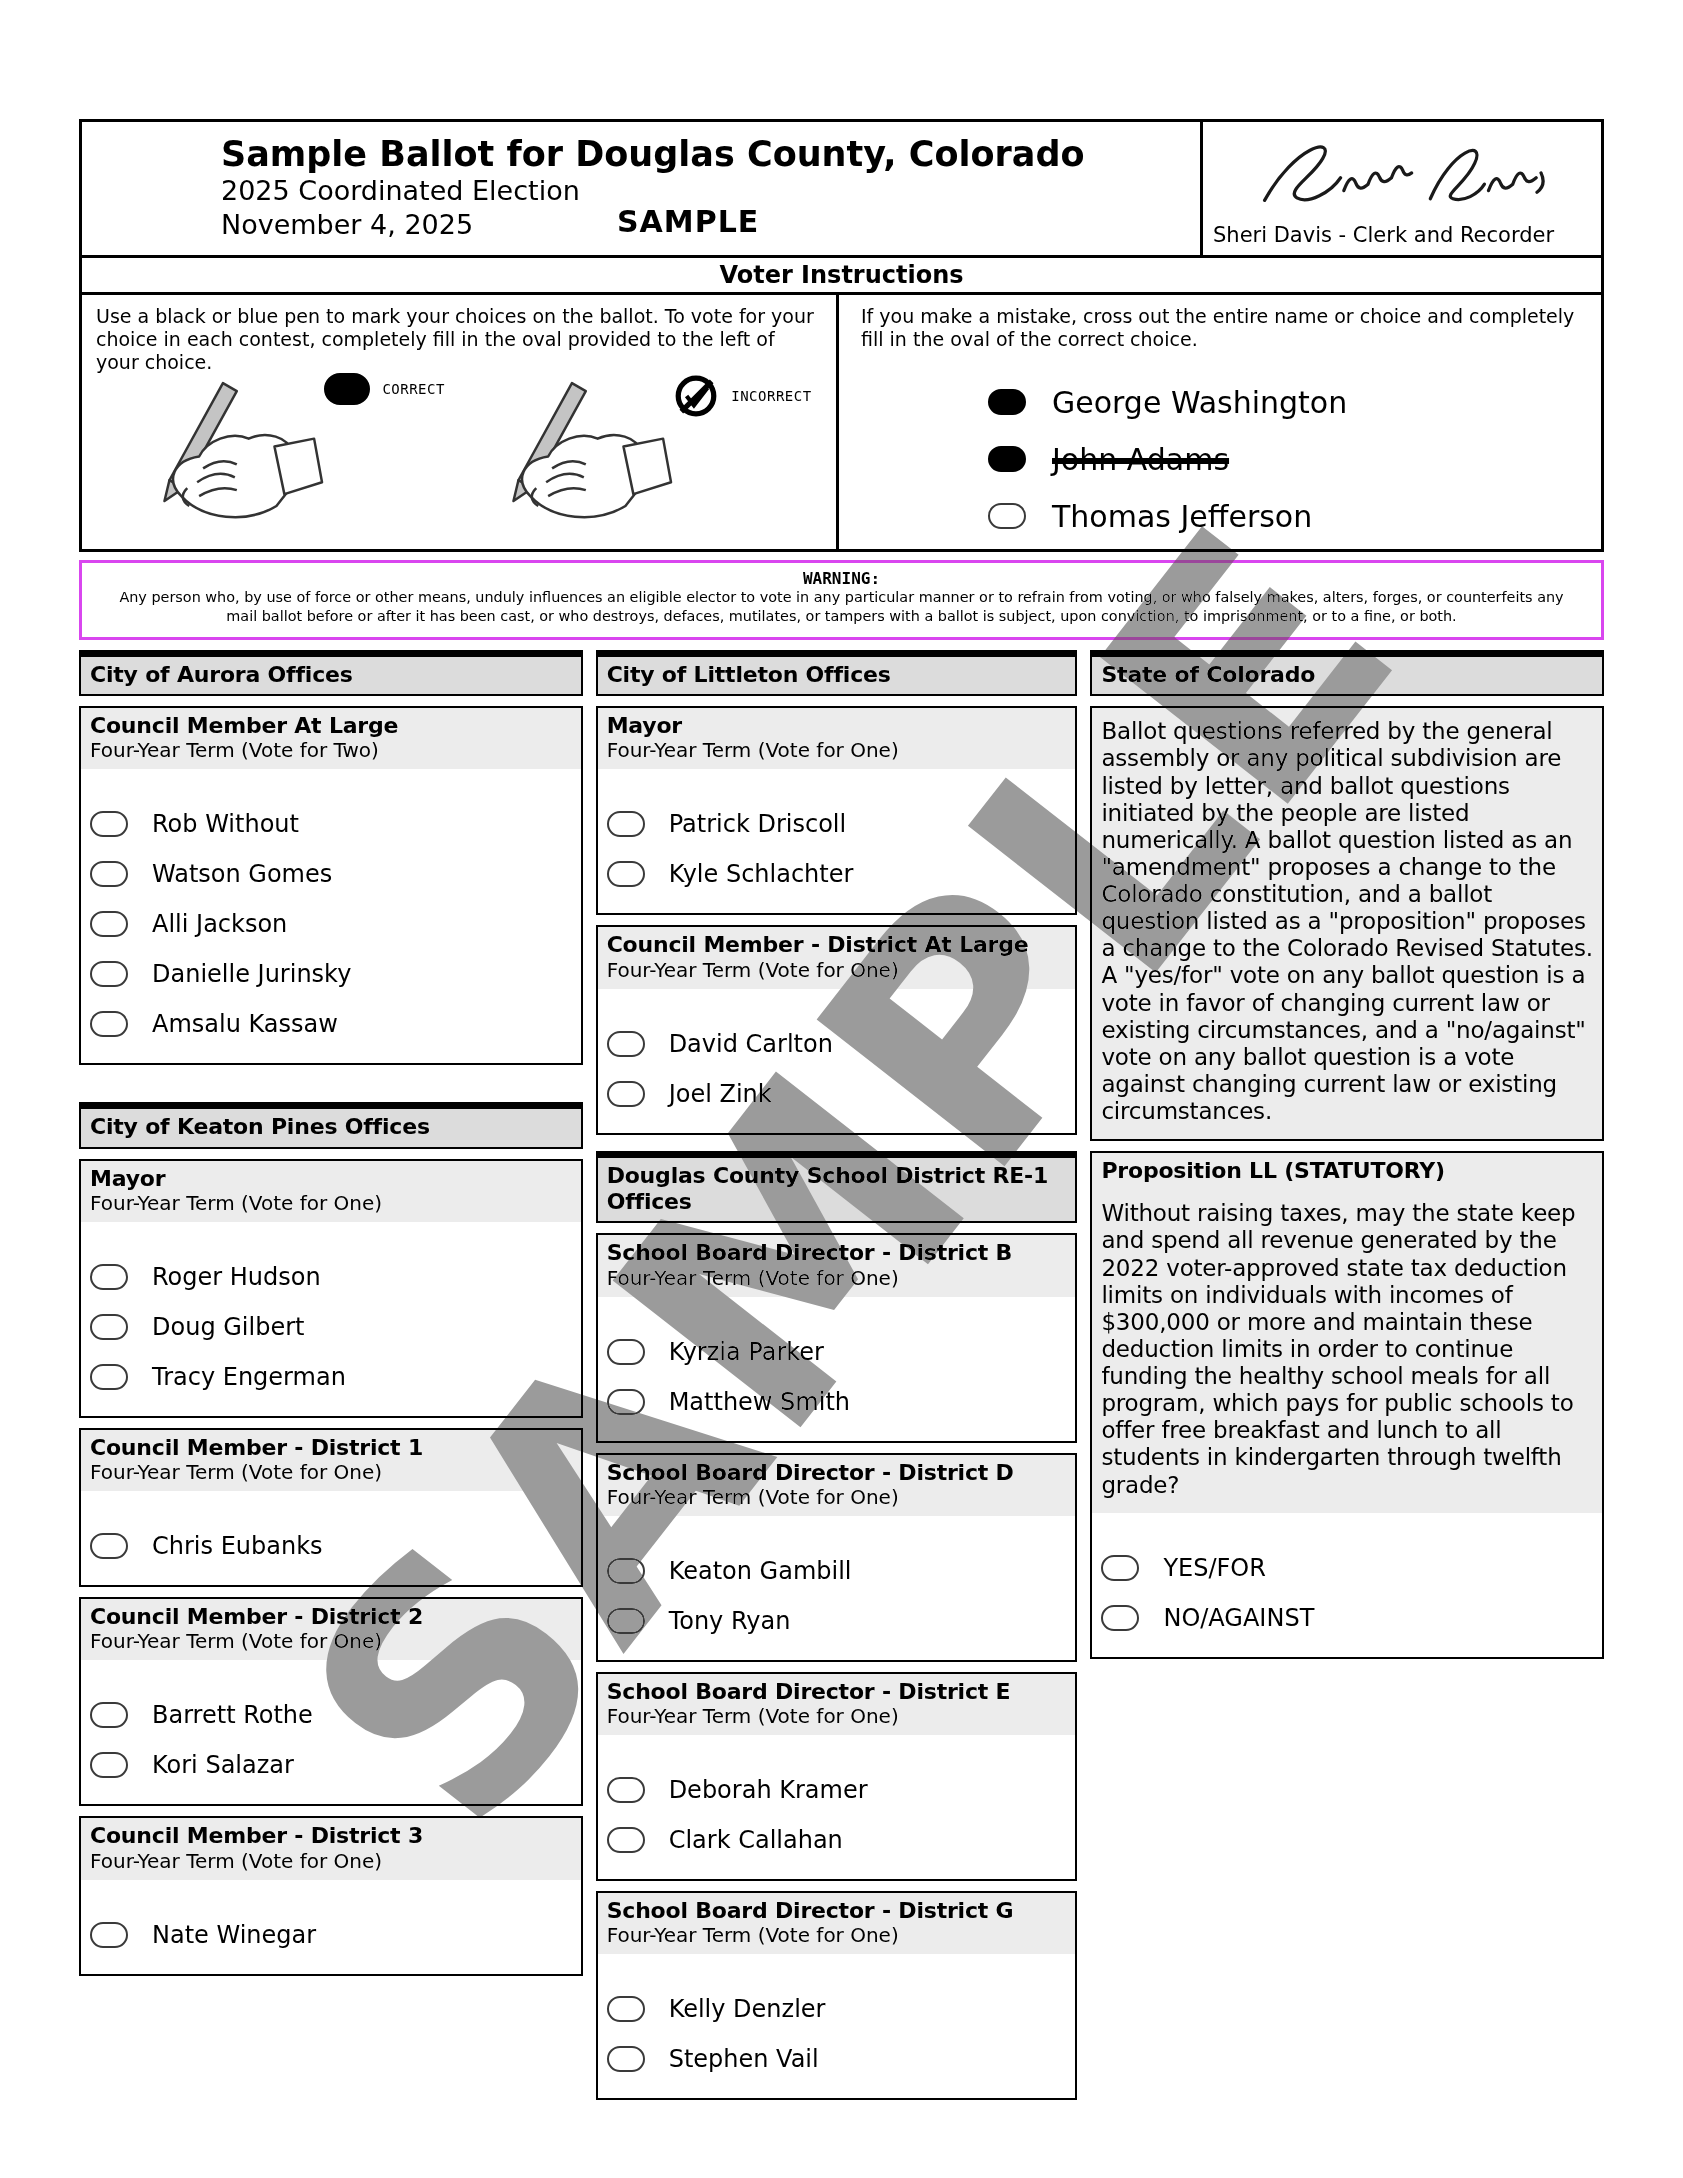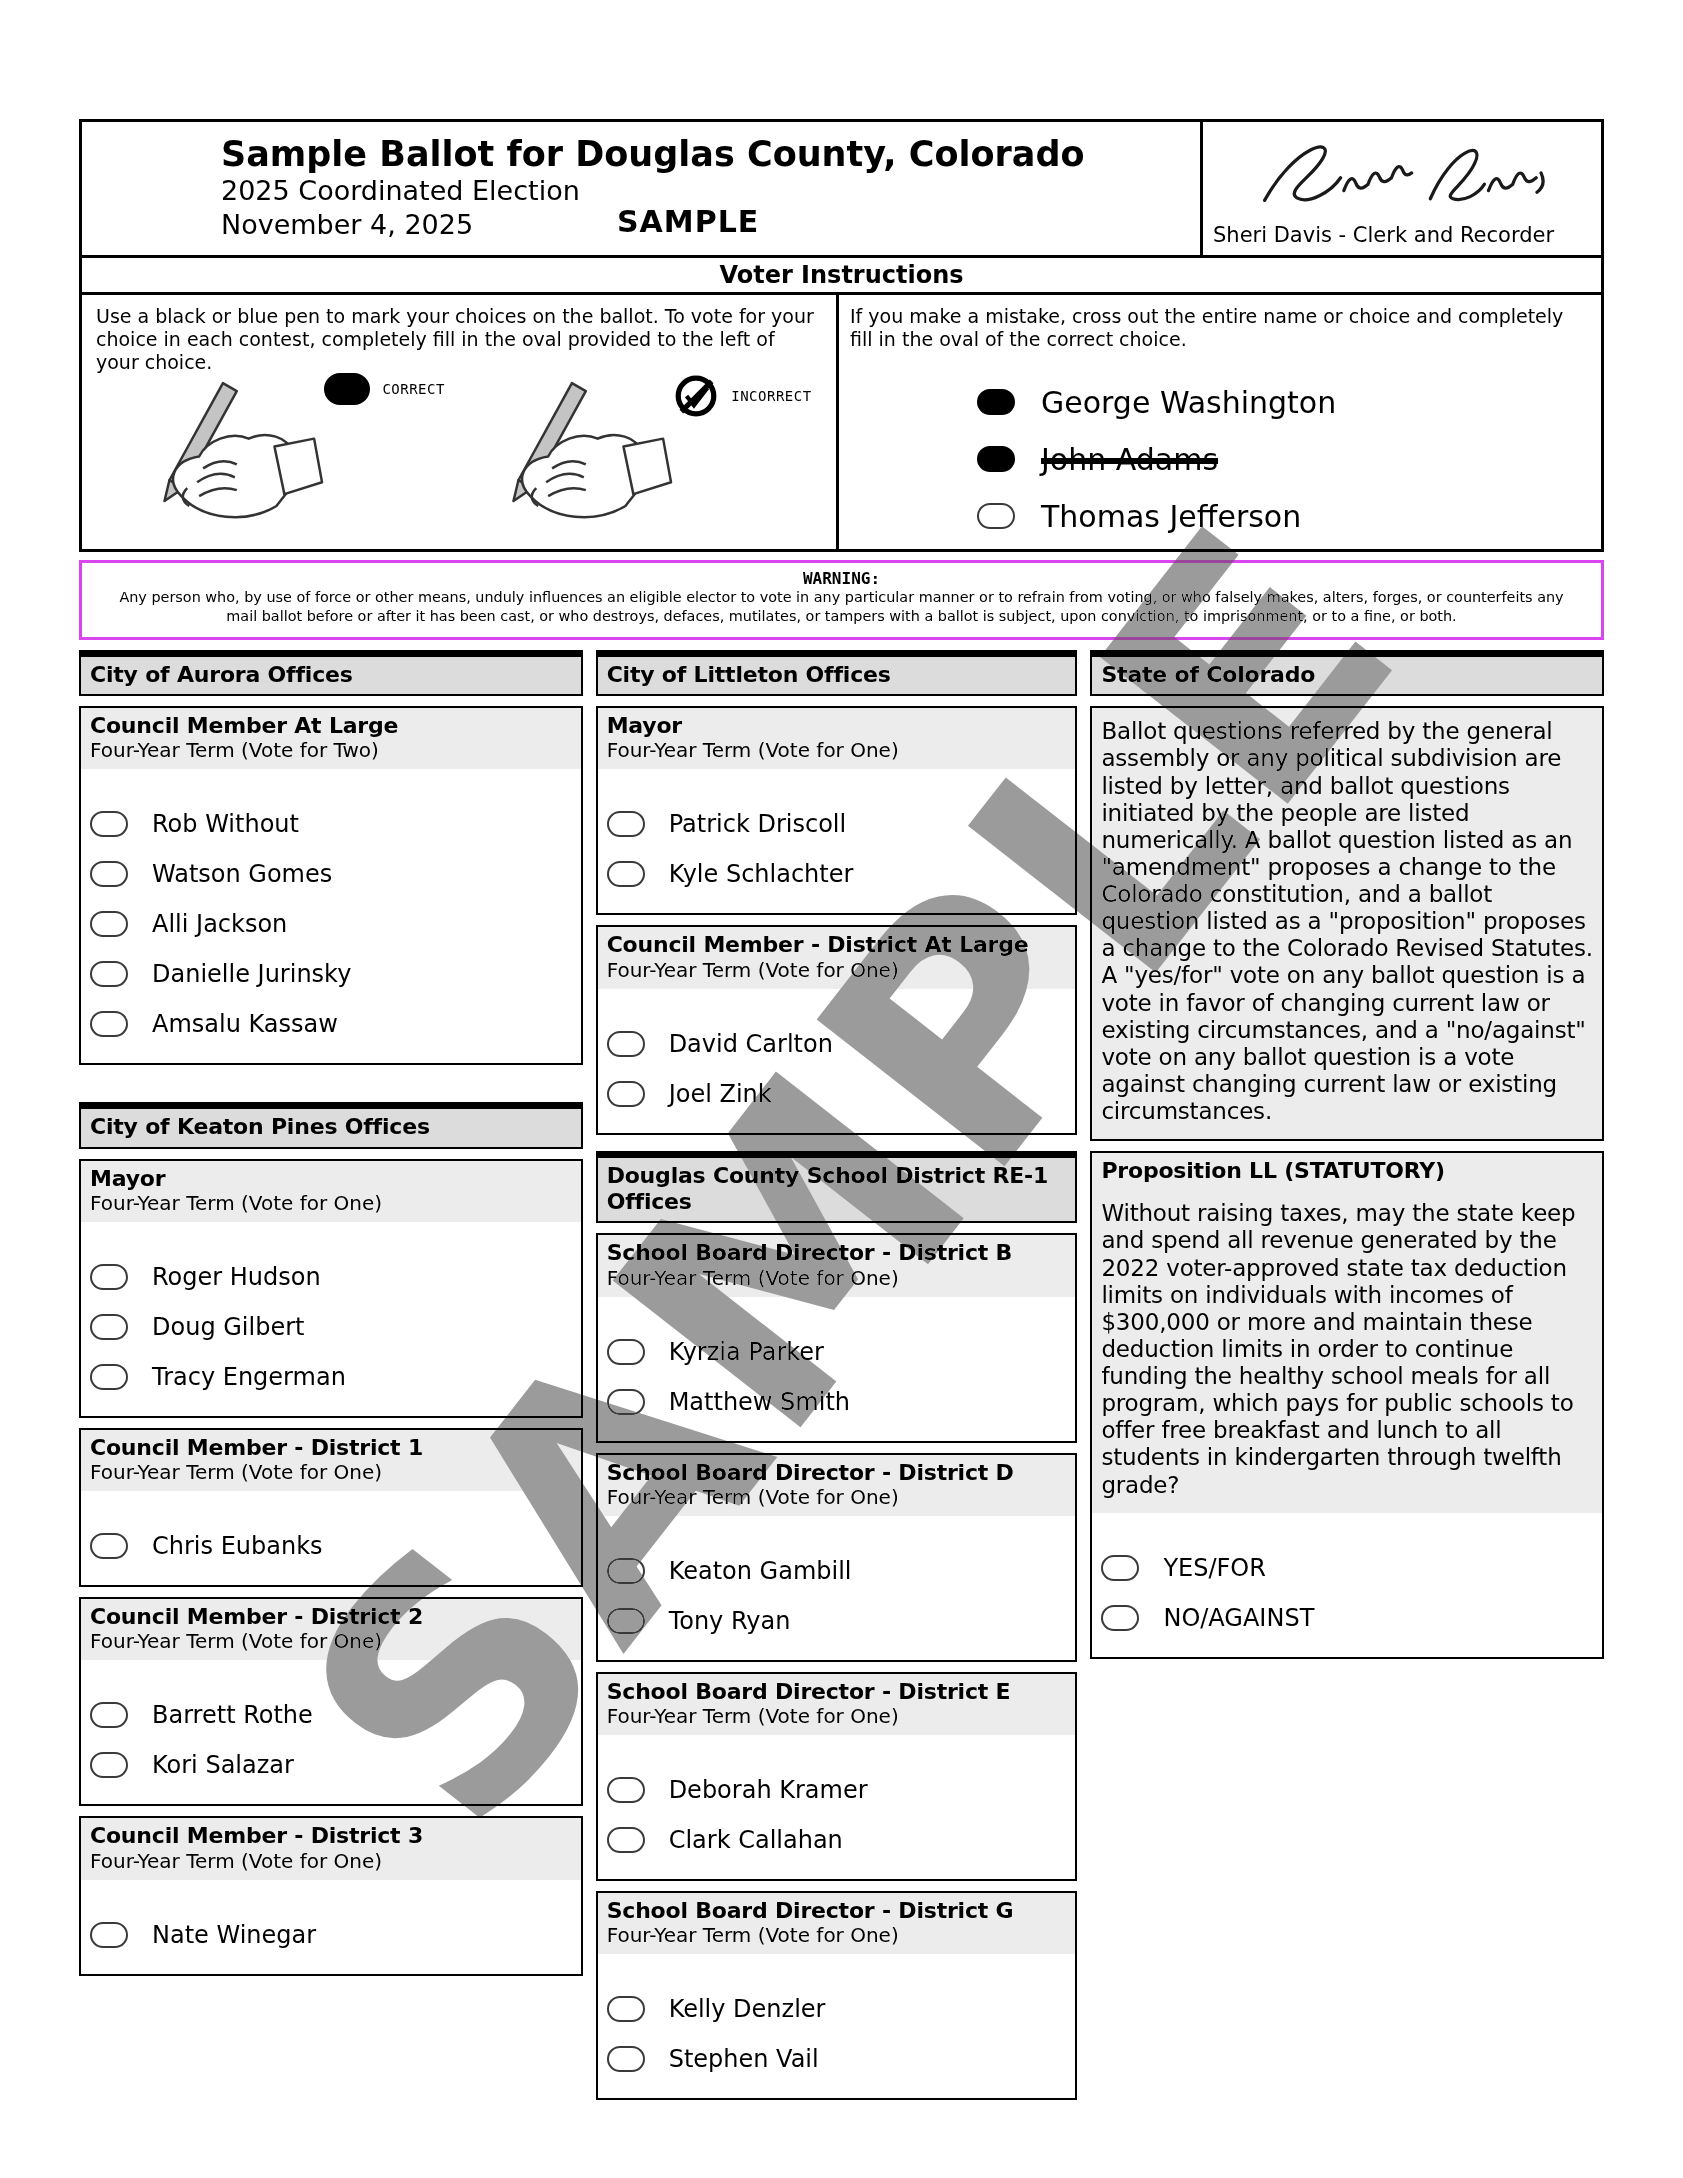--- a/index.html
+++ b/index.html
@@ -19,21 +19,21 @@
   .h-sub   { font-size:27px; line-height:1.25; }
   .h-sample { position:absolute; left:535px; bottom:16px; font-size:30px; font-weight:bold; letter-spacing:1px; }
   .header-signature { width:401px; border-left:3px solid #000; display:flex; flex-direction:column; padding:4px 8px; }
   .sig-art { flex:1; }
   .sig-caption { font-size:21px; padding:0 0 4px 2px; }
 
   
   .vi-heading { border:3px solid #000; border-top:none; text-align:center; font-weight:bold; font-size:24px; padding:3px 0; }
   .instr-row { display:flex; border:3px solid #000; border-top:none; height:257px; }
   .instr-left { flex:1; border-right:3px solid #000; padding:10px 14px 6px; position:relative; }
-  .instr-right { width:762px; padding:10px 11px; }
+  .instr-right { width:762px; padding:10px 22px; }
   .instr-text { font-size:19px; line-height:1.2; }
   .hands-row { display:flex; justify-content:space-evenly; margin-top:6px; }
   .hand-demo { display:flex; flex-direction:row; align-items:flex-start; }
   .hand-svg { width:218px; height:149px; }
   .mark-row { display:flex; align-items:center; gap:12px; margin:-6px 0 0 0; }
   .mark-label { font-size:14px; font-family:"DejaVu Sans Mono", monospace; letter-spacing:0.5px; }
   .examples { margin:34px 0 0 127px; display:flex; flex-direction:column; gap:22px; }
   .example-row { display:flex; align-items:center; gap:26px; }
   .example-name { font-size:30px; }
   .example-name.struck { text-decoration:line-through; text-decoration-thickness:6px; }

